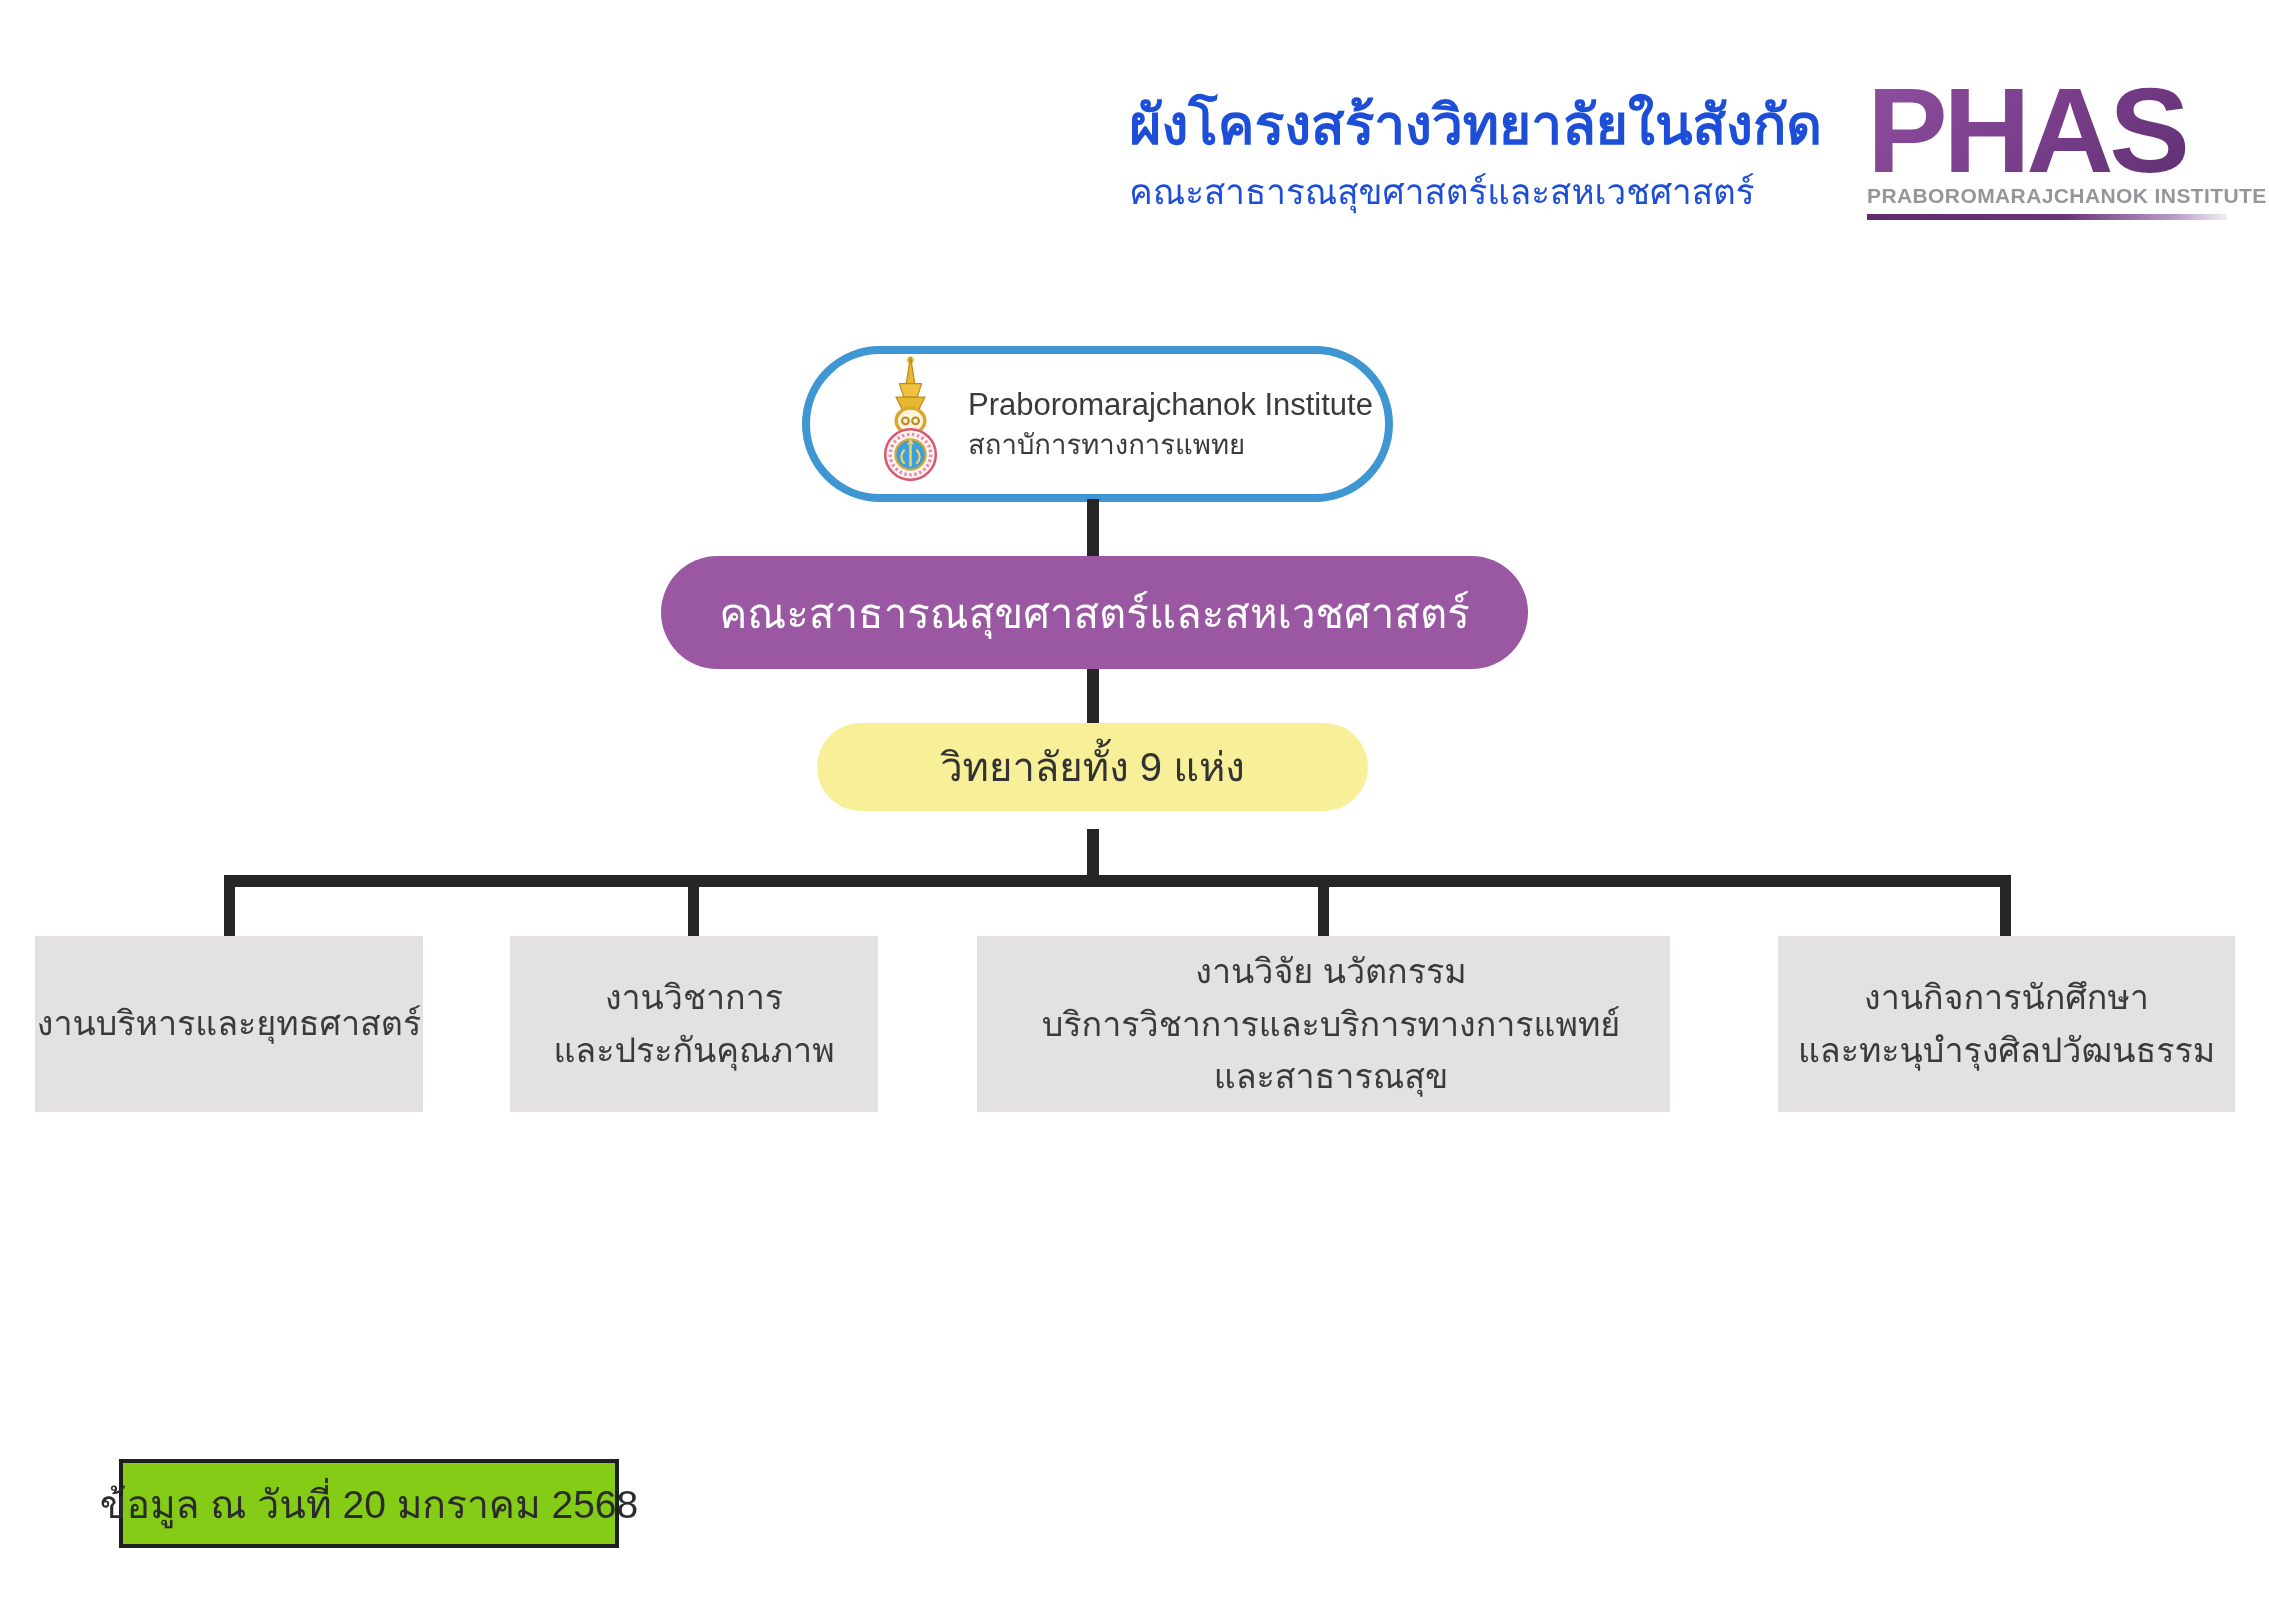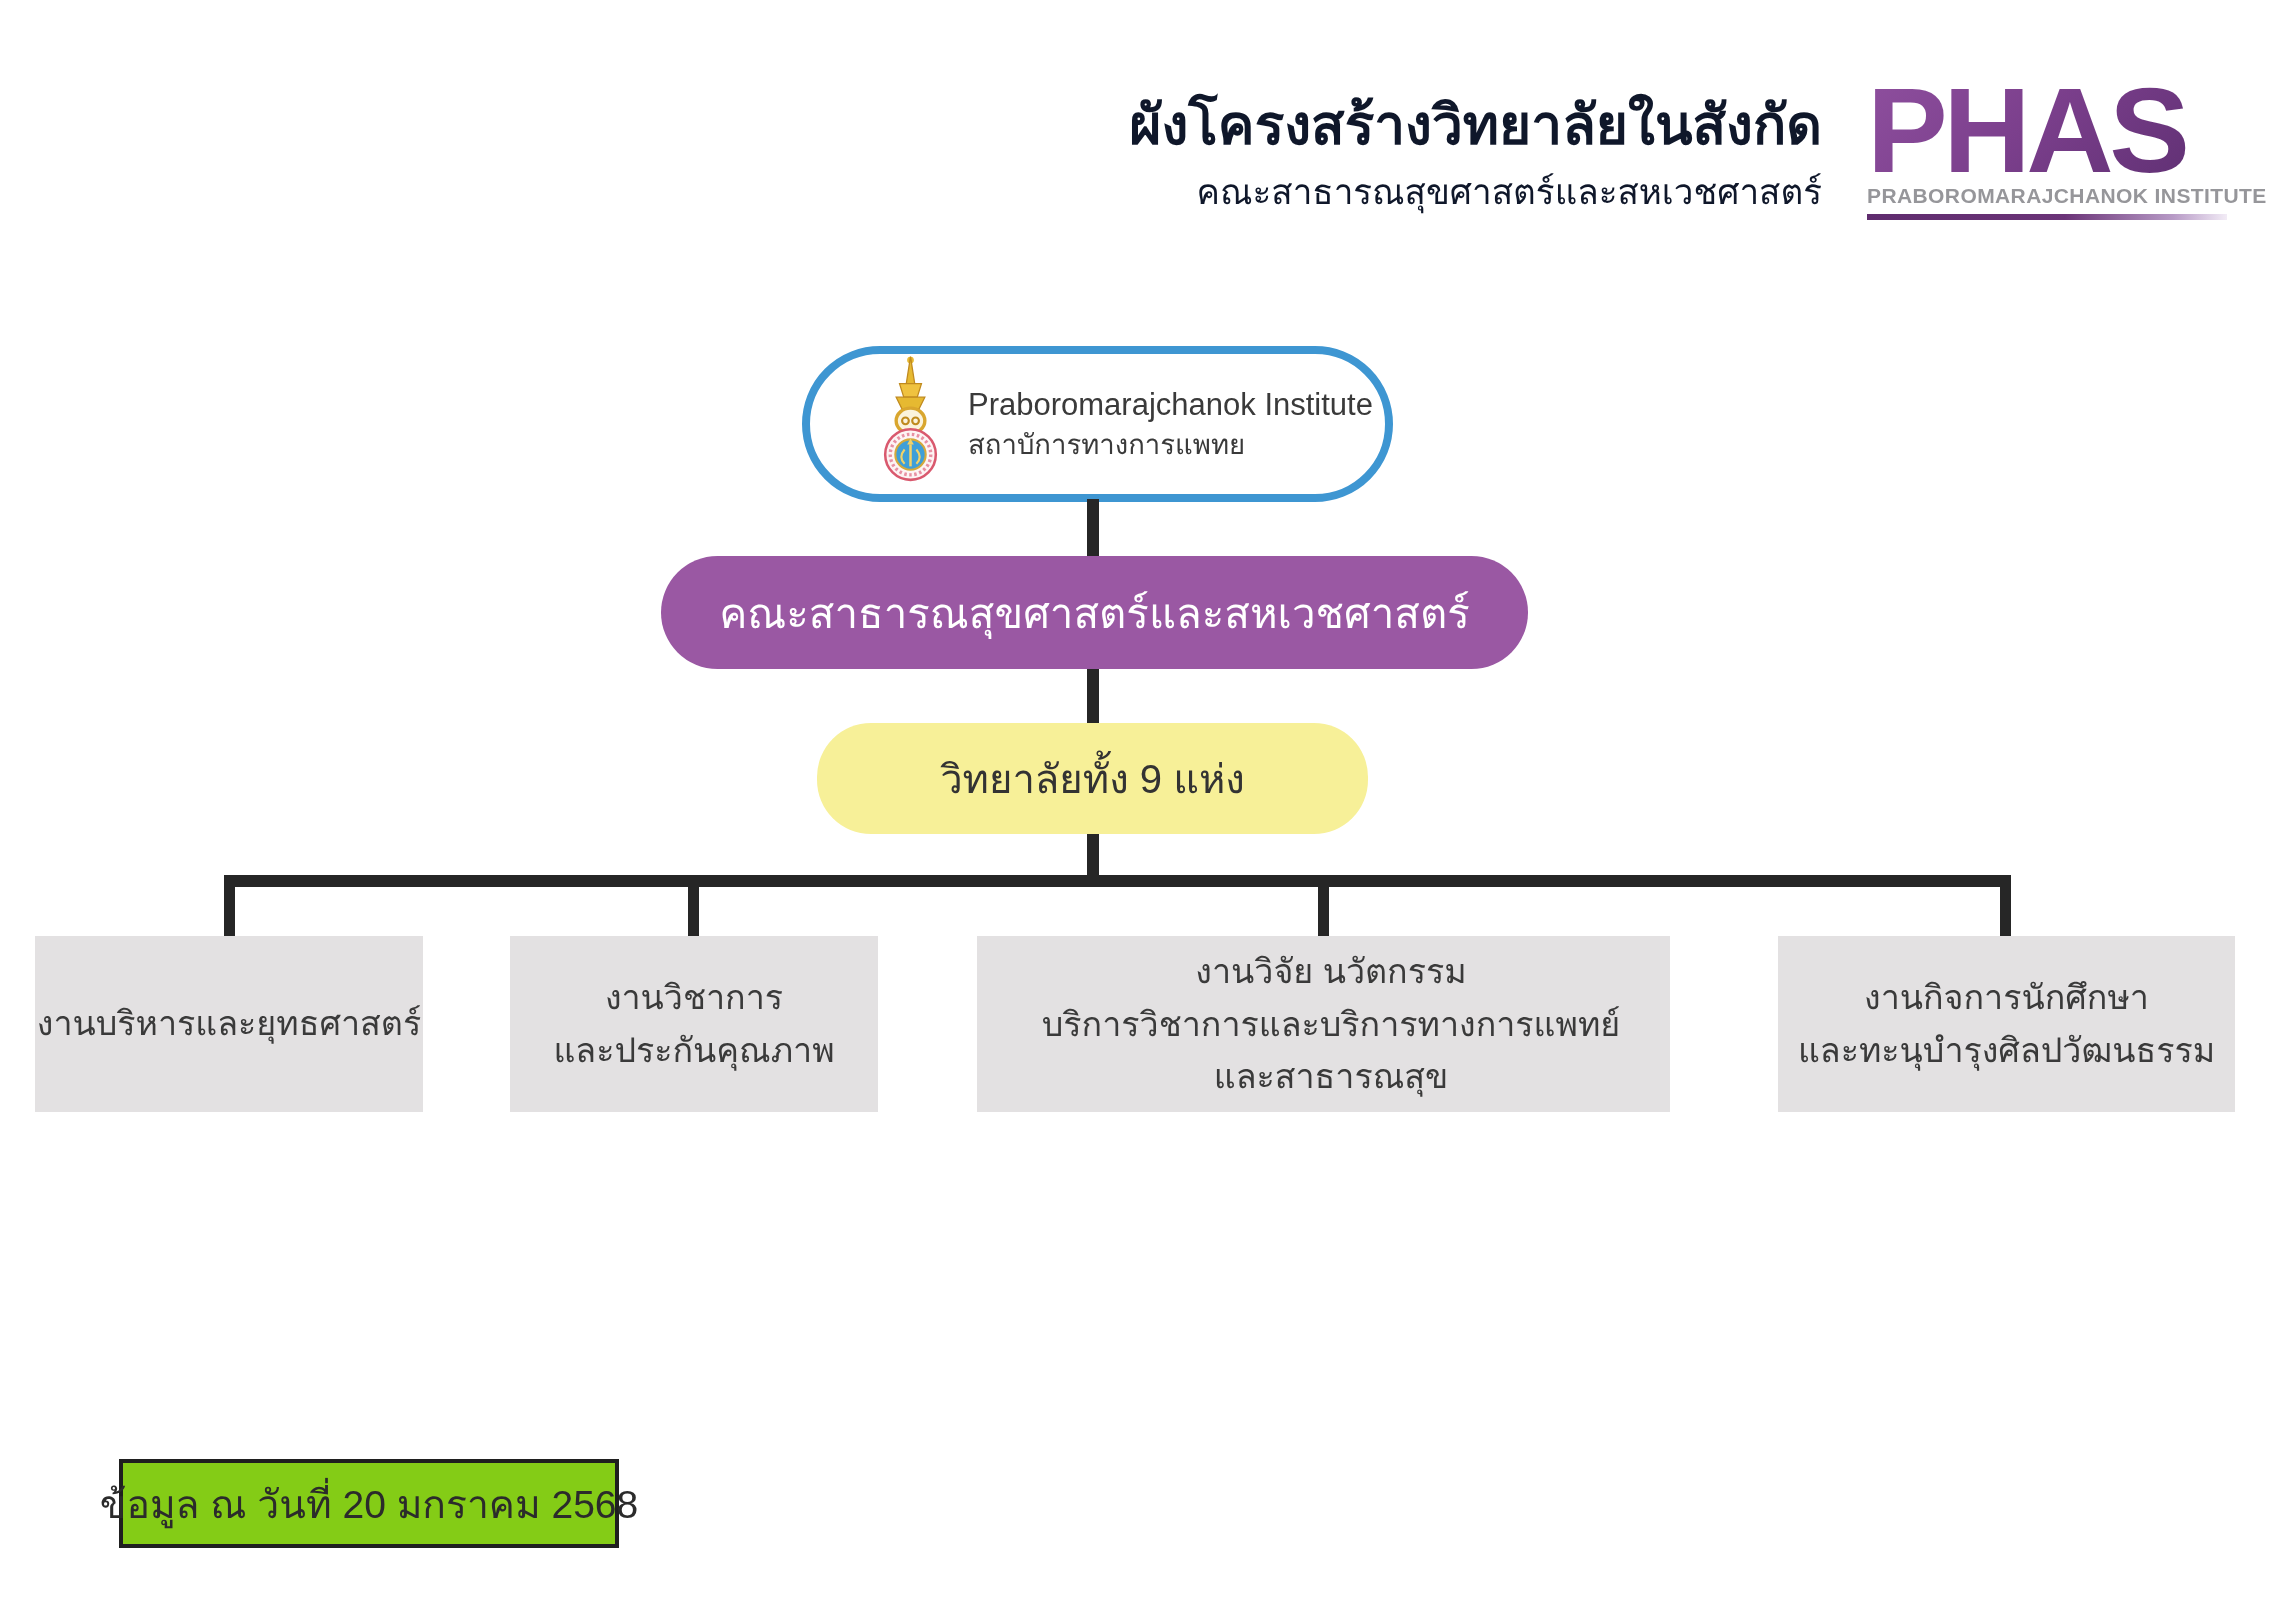--- a/index.html
+++ b/index.html
@@ -11,22 +11,21 @@
     background: #ffffff;
     overflow: hidden;
     font-family: "Liberation Sans", "DejaVu Sans", sans-serif;
   }
 
   
   .header-title {
     position: absolute;
     top: 94px;
     right: 448px;
-    text-align: right;
-    color: #0f172a;
+    color: #1d4ed8;
     margin-left: 44px;
   }
   .header-title .line1 {
     font-size: 55px;
     font-weight: 600;
     line-height: 1.15;
     white-space: nowrap;
   }
   .header-title .line2 {
     font-size: 35px;
@@ -91,21 +90,21 @@
     border-radius: 57px;
     background: #9a58a3;
     color: #ffffff;
     font-size: 42px;
     font-weight: 500;
     white-space: nowrap;
   }
 
   .colleges-node {
     left: 817px; top: 723px;
-    width: 551px; height: 111px;
+    width: 551px; height: 88px;
     border-radius: 54px;
     background: #f7f098;
     color: #333333;
     font-size: 40px;
     font-weight: 500;
     white-space: nowrap;
   }
 
   
   .line { position: absolute; background: #262626; }

